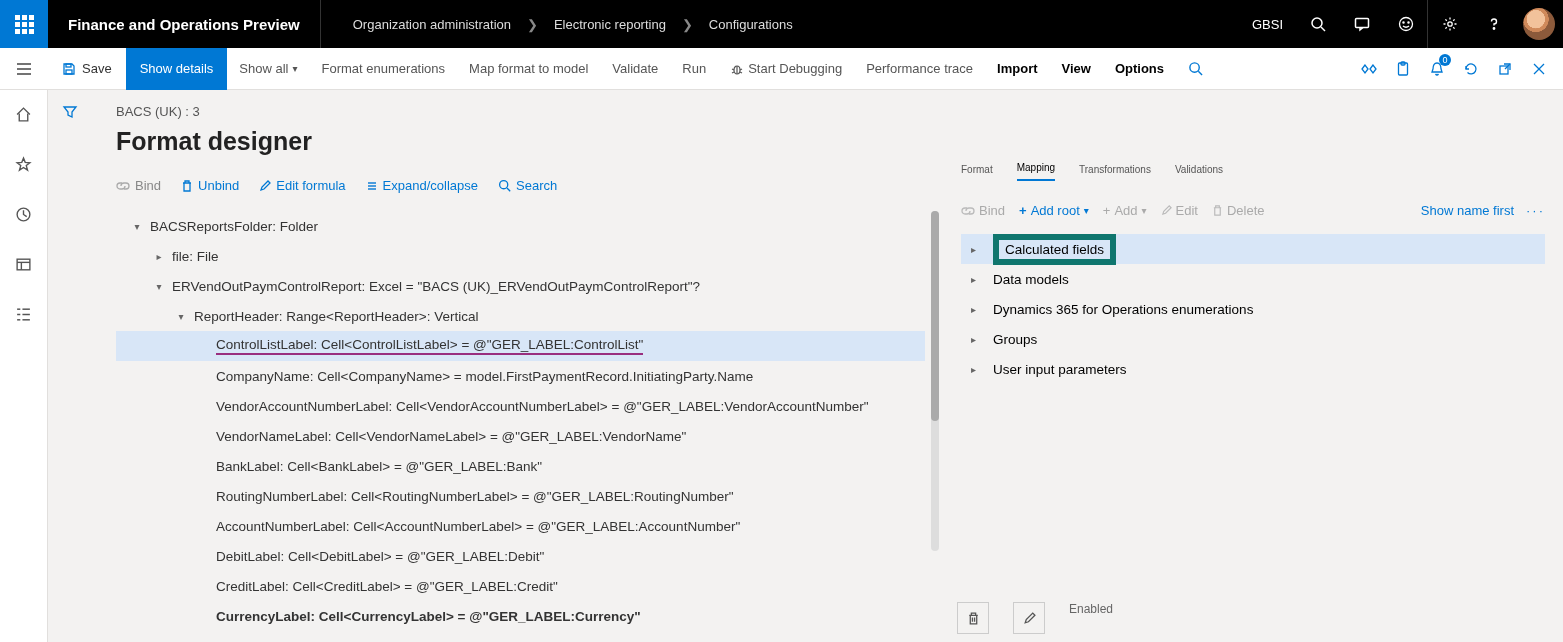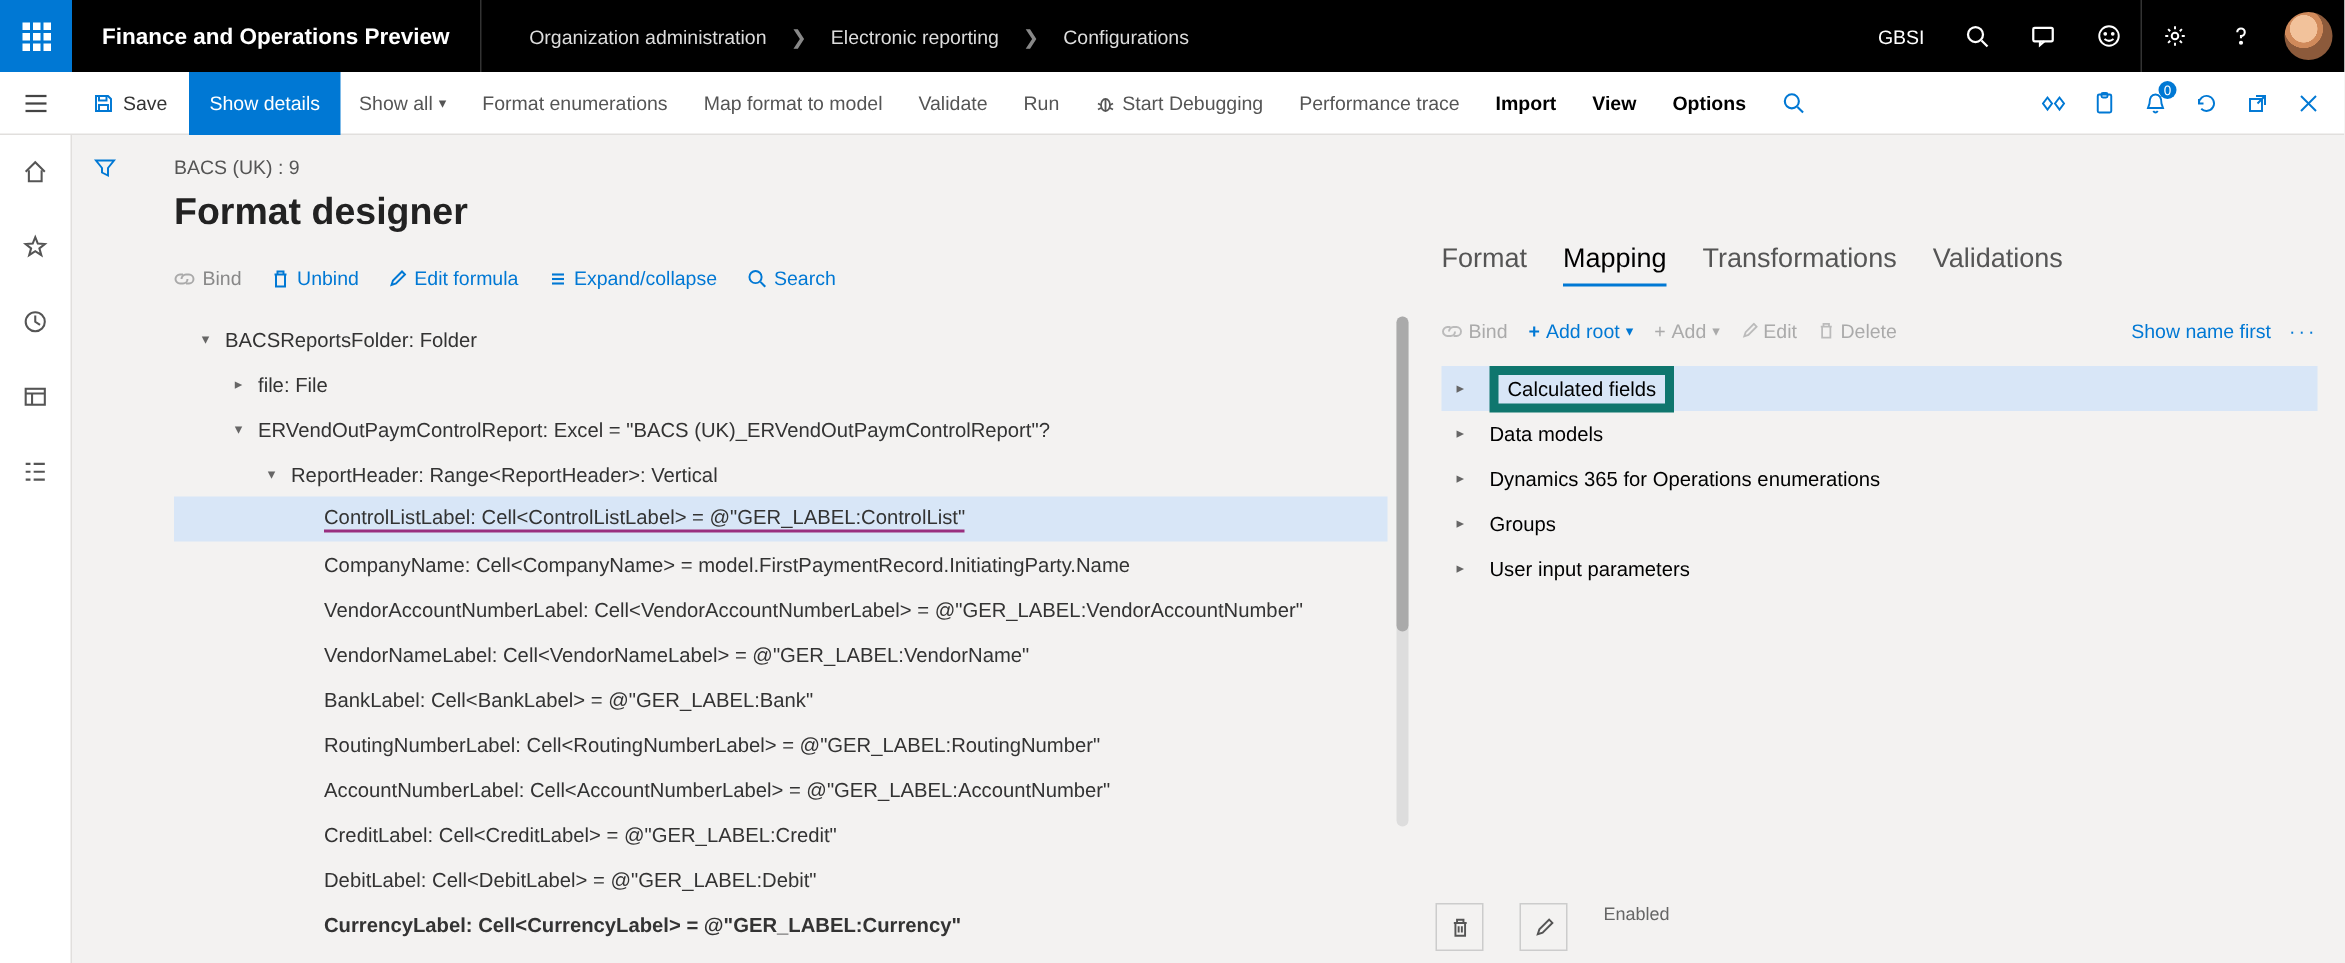--- a/index.html
+++ b/index.html
@@ -50,21 +50,21 @@
 
 .tree { margin-top: 18px; font-size: 13.5px; color: #333; position: relative; padding-right: 18px; }
 .tree-row { display: flex; align-items: center; height: 30px; white-space: nowrap; }
 .tree-row .chev { width: 14px; text-align: center; color: #666; font-size: 10px; margin-right: 6px; }
 .tree-row.selected { background: #d8e6f7; }
 .underline-mark { border-bottom: 2px solid #992e7f; padding-bottom: 1px; }
 .scroll-y { position: absolute; right: 4px; top: 0; width: 8px; height: 340px; background: #ddd; border-radius: 4px; }
 .scroll-thumb { position: absolute; top: 0; width: 8px; height: 210px; background: #aaa; border-radius: 4px; }
 
 
-.rtabs { display: flex; gap: 24px; font-size: 18px; color: #555; margin-top: 58px; }
+.rtabs { display: flex; gap: 24px; font-size: 10px; color: #555; margin-top: 58px; align-items: flex-end; }
 .rtab { padding-bottom: 6px; cursor: pointer; }
 .rtab.active { color: #000; border-bottom: 2px solid #0078d4; font-weight: 500; }
 
 .rtoolbar { display: flex; align-items: center; gap: 14px; margin-top: 22px; font-size: 13px; }
 .rtoolbar .rt-item { display: flex; align-items: center; gap: 4px; cursor: pointer; }
 .rt-muted { color: #aaa; }
 .rt-blue { color: #0078d4; }
 .rt-more { margin-left: auto; color: #0078d4; display: flex; align-items: center; gap: 12px; }
 
 .rtree { margin-top: 16px; font-size: 13.5px; }
@@ -289,21 +289,21 @@
 <div class="main">
   <div class="filtercol">
     <div>
         <svg width="16" height="16" viewBox="0 0 16 16" fill="none" stroke="#0078d4" stroke-width="1.3">
           <path d="M2 3 h12 L10 8 v5 l-4 -2 v-3 Z"></path>
         </svg>
       </div>
   </div>
 
   <div class="leftpanel">
-    <div class="crumbline">BACS (UK) : 9</div>
+    <div class="crumbline">BACS (UK) : 3</div>
     <div class="page-title">Format designer</div>
 
     <div class="toolbar-local">
       <div class="tl-item muted">
         <svg width="14" height="12" viewBox="0 0 14 12" fill="none" stroke="#aaa" stroke-width="1.3">
             <path d="M5 6 A3 3 0 0 1 8 3 h2 a3 3 0 0 1 0 6 h-2"></path>
             <path d="M9 6 A3 3 0 0 1 6 9 H4 a3 3 0 0 1 0-6 h2"></path>
           </svg>
         <span>Bind</span>
       </div>
@@ -379,25 +379,25 @@
         <div class="tree-row" style="padding-left: 80px;">
           <span class="chev"></span>
           <span>RoutingNumberLabel: Cell&lt;RoutingNumberLabel&gt; = @"GER_LABEL:RoutingNumber"</span>
         </div>
         <div class="tree-row" style="padding-left: 80px;">
           <span class="chev"></span>
           <span>AccountNumberLabel: Cell&lt;AccountNumberLabel&gt; = @"GER_LABEL:AccountNumber"</span>
         </div>
         <div class="tree-row" style="padding-left: 80px;">
           <span class="chev"></span>
+          <span>DebitLabel: Cell&lt;DebitLabel&gt; = @"GER_LABEL:Debit"</span>
+        </div>
+        <div class="tree-row" style="padding-left: 80px;">
+          <span class="chev"></span>
           <span>CreditLabel: Cell&lt;CreditLabel&gt; = @"GER_LABEL:Credit"</span>
-        </div>
-        <div class="tree-row" style="padding-left: 80px;">
-          <span class="chev"></span>
-          <span>DebitLabel: Cell&lt;DebitLabel&gt; = @"GER_LABEL:Debit"</span>
         </div>
         <div class="tree-row" style="padding-left: 80px; font-weight: bold;">
           <span class="chev"></span>
           <span>CurrencyLabel: Cell&lt;CurrencyLabel&gt; = @"GER_LABEL:Currency"</span>
         </div>
       </div>
   </div>
 
   <div class="rightpanel">
     <div class="rtabs">

